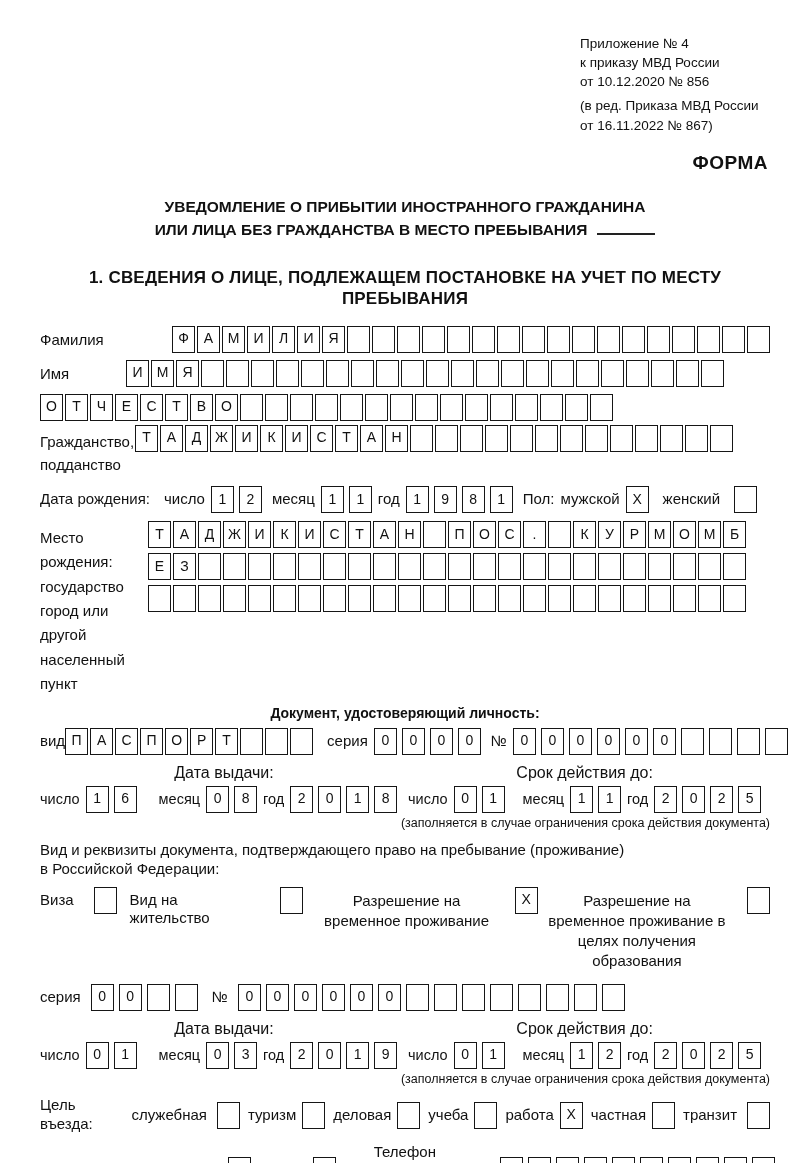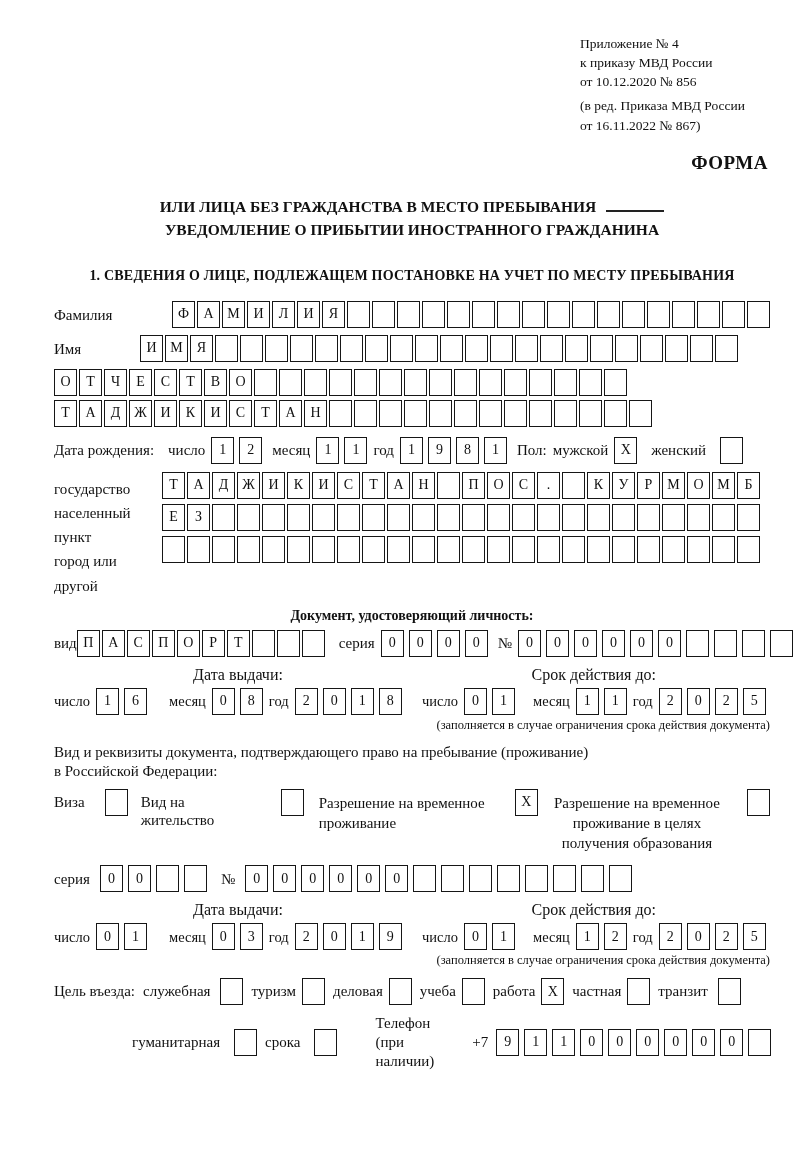--- a/index.html
+++ b/index.html
@@ -1,30 +1,30 @@
 <!DOCTYPE html>
 <html><head>
 <meta charset="utf-8">
 <style>
   html,body{margin:0;padding:0;background:#fff;}
   .page{
     position:relative;
     width:800px;height:1163px;box-sizing:border-box;
-    padding:34px 30px 10px 54px;
+    padding:34px 30px 10px 40px;
     background:#fff;color:#111;
-    font-family:Liberation Serif, serif;
+    font-family:Liberation Sans, sans-serif;
     font-size:15px;line-height:1.25;
     overflow:hidden;
   }
   .annex-block{margin-left:auto;width:190px;font-size:13.5px;line-height:1.42;}
   .annex-block .ed{margin-top:5px;}
   .forma{ text-align:right;font-weight:bold;font-size:19px;margin-top:16px;padding-right:2px;letter-spacing:.5px;}
   .title{ text-align:center;font-weight:bold;font-size:15.5px;margin-top:20px;line-height:1.5;}
   .title .blank{display:inline-block;width:58px;border-bottom:2px solid #222;height:14px;margin-left:10px;}
-  .sec-heading{text-align:center;font-weight:bold;font-size:14px;margin-top:26px;letter-spacing:.2px;}
+  .sec-heading{text-align:center;font-weight:bold;font-size:17px;margin-top:26px;letter-spacing:.2px;}
 
   .row{display:flex;align-items:flex-start;margin-top:7px;}
   .rlabel{flex-shrink:0;padding-top:5px;}
   .cells{display:inline-flex;gap:2px;flex-shrink:0;}
   .cells.spread{gap:5px;}
   .cell{
     width:21px;height:25px;border:1.6px solid #161616;
     display:inline-flex;align-items:center;justify-content:center;
     font-size:14px;flex-shrink:0;background:#fff;
   }
@@ -37,42 +37,42 @@
   .date-group{display:flex;flex-direction:column;}
   .date-group.left{width:368px;}
   .date-group .dheading{text-align:center;font-size:16px;margin-bottom:3px;}
   .date-line{display:flex;align-items:center;gap:6px;}
   .date-line .lbl{font-size:14.5px;}
   .note{ text-align:right;font-size:12.5px;margin-top:3px;}
   .intro{margin-top:10px;}
   .opts-row{display:flex;align-items:flex-start;margin-top:8px;gap:9px;}
   .opt{display:flex;align-items:flex-start;gap:20px;}
   .opt .olabel{padding-top:4px;}
-  .opt .olabel.c2{max-width:178px;line-height:1.35;}
+  .opt .olabel.c2{max-width:178px;text-align:center;line-height:1.35;}
   .opt .olabel.c3{max-width:182px;text-align:center;line-height:1.35;}
   .purpose-row{display:flex;align-items:center;margin-top:9px;gap:8px;flex-wrap:nowrap;}
 </style>
 </head>
 <body>
 
 <div class="page">
 
   <div class="annex-block">
     <div>Приложение № 4</div>
     <div>к приказу МВД России</div>
     <div>от 10.12.2020 № 856</div>
     <div class="ed">(в ред. Приказа МВД России</div>
     <div>от 16.11.2022 № 867)</div>
   </div>
 
   <div class="forma">ФОРМА</div>
 
   <div class="title">
+    <div>УВЕДОМЛЕНИЕ О ПРИБЫТИИ ИНОСТРАННОГО ГРАЖДАНИНА</div>
     <div><span>ИЛИ ЛИЦА БЕЗ ГРАЖДАНСТВА В МЕСТО ПРЕБЫВАНИЯ</span><span class="blank"></span></div>
-    <div>УВЕДОМЛЕНИЕ О ПРИБЫТИИ ИНОСТРАННОГО ГРАЖДАНИНА</div>
   </div>
 
   <div class="sec-heading">1. СВЕДЕНИЯ О ЛИЦЕ, ПОДЛЕЖАЩЕМ ПОСТАНОВКЕ НА УЧЕТ ПО МЕСТУ ПРЕБЫВАНИЯ</div>
 
   <div class="row" style="margin-top:16px;justify-content:space-between;">
     <div class="rlabel" style="width:86px;">Фамилия</div>
     <div class="cells">
         <span class="cell">Ф</span>
         <span class="cell">А</span>
         <span class="cell">М</span>
@@ -152,20 +152,24 @@
         <span class="cell"></span>
         <span class="cell"></span>
         <span class="cell"></span>
         <span class="cell"></span>
         <span class="cell"></span>
         <span class="cell"></span>
       </div>
   </div>
 
   <div class="row" style="margin-top:4px;">
+    <div class="rlabel" style="width:95px;line-height:1.55;">
+      <div>Гражданство,</div>
+      <div>подданство</div>
+    </div>
     <div class="cells">
         <span class="cell">Т</span>
         <span class="cell">А</span>
         <span class="cell">Д</span>
         <span class="cell">Ж</span>
         <span class="cell">И</span>
         <span class="cell">К</span>
         <span class="cell">И</span>
         <span class="cell">С</span>
         <span class="cell">Т</span>
@@ -223,23 +227,24 @@
       <span class="gap14"></span>
     <span>женский</span>
       <span class="gap14"></span>
     <span class="cells">
         <span class="cell"></span>
       </span>
   </div>
 
   <div class="row" style="margin-top:8px;">
     <div class="rlabel" style="width:108px;line-height:1.62;">
+      <div>Место рождения:</div>
       <div>государство</div>
+      <div>город или другой</div>
       <div>населенный пункт</div>
-      <div>город или другой</div>
     </div>
     <div class="stack">
       <div class="cells">
           <span class="cell">Т</span>
           <span class="cell">А</span>
           <span class="cell">Д</span>
           <span class="cell">Ж</span>
           <span class="cell">И</span>
           <span class="cell">К</span>
           <span class="cell">И</span>

